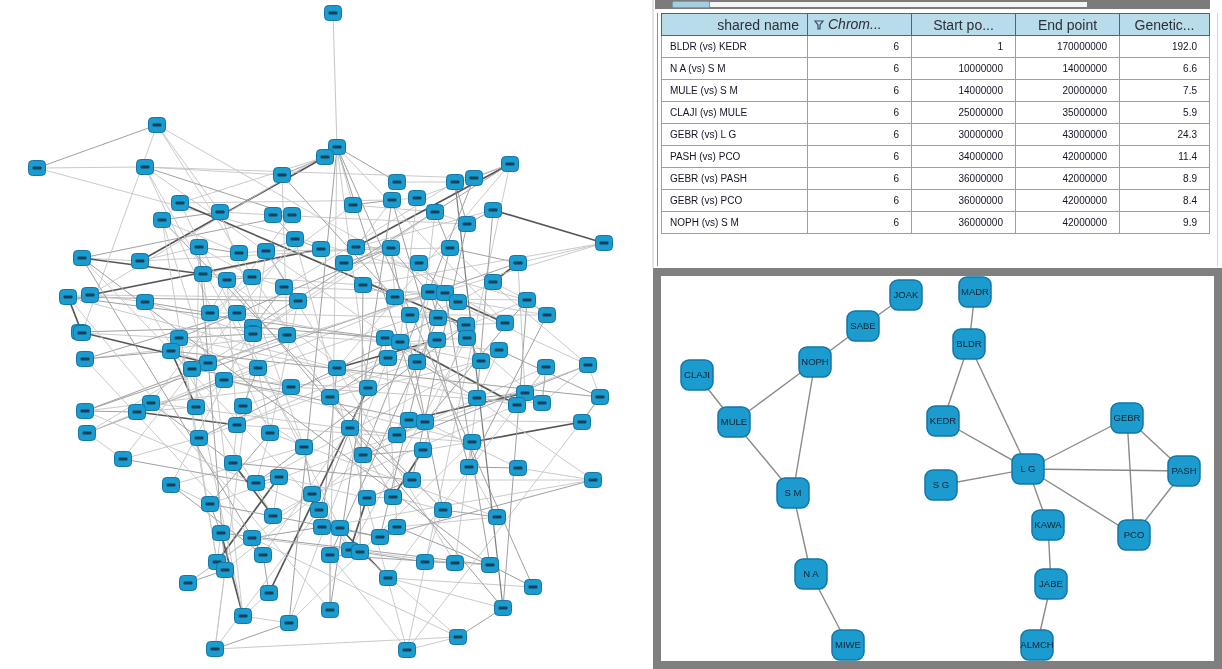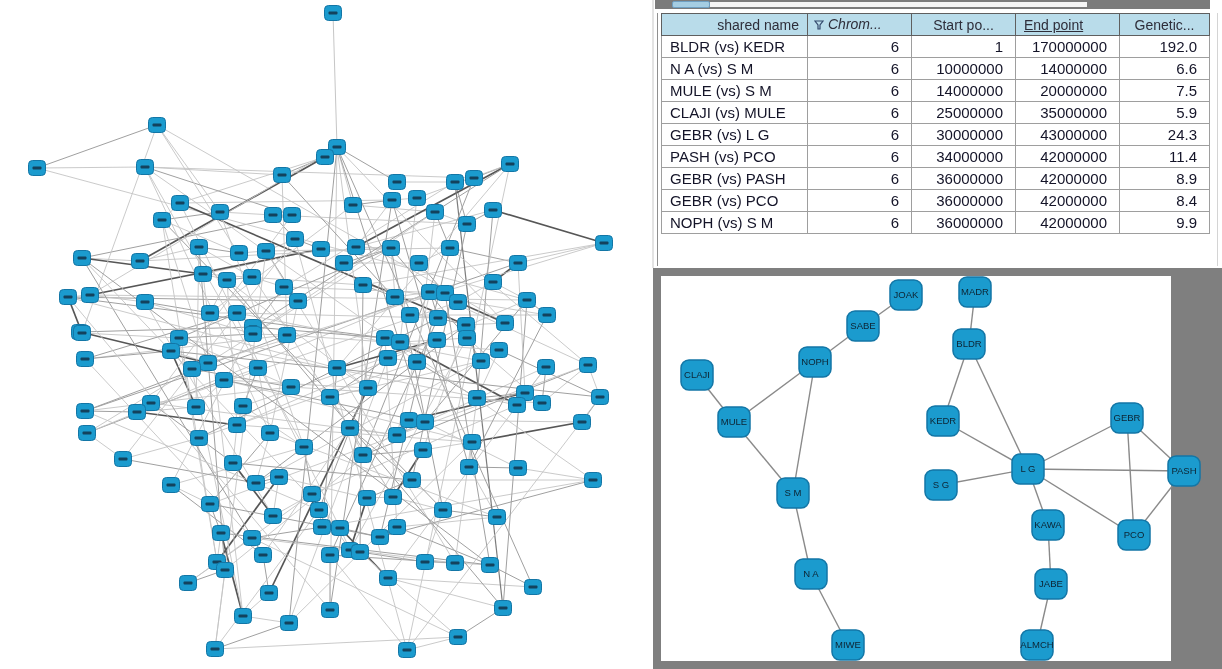--- a/index.html
+++ b/index.html
@@ -20,30 +20,30 @@
   .edge-line{position:absolute;left:657px;top:13px;width:1px;height:253px;background:#8f8f8f;}
   .gutter-line{position:absolute;left:1217px;top:13px;width:1px;height:253px;background:#d4d4d4;}
   table.attr{border-collapse:collapse;table-layout:fixed;width:548px;border:1px solid #6a6a6a;}
   table.attr col.c0{width:146px}table.attr col.c1{width:104px}
   table.attr col.c2{width:104px}table.attr col.c3{width:104px}table.attr col.c4{width:90px}
   table.attr th{background:#b9dcea;color:#2e2e3a;font-size:14px;font-weight:normal;
       height:20px;padding:2px 8px;border:1px solid #5f5f5f;white-space:nowrap;overflow:hidden;}
   table.attr th.h0{text-align:right;}
   table.attr th.h1{text-align:left;padding-left:6px;font-style:italic;}
   table.attr th.h2{text-align:center;}
-  table.attr th.h3{text-align:left;text-decoration:underline;}
+  table.attr th.h3{text-align:center;}
   table.attr th.h4{text-align:center;}
-  table.attr td{background:#ffffff;color:#141428;font-size:15px;height:22px;
+  table.attr td{background:#ffffff;color:#141428;font-size:10px;height:22px;
       padding:1px 12px 1px 8px;border:1px solid #9e9e9e;white-space:nowrap;overflow:hidden;}
   table.attr td:first-child{text-align:left;}
   table.attr td{text-align:right;}
   .funnel{display:inline-block;vertical-align:-1px;margin-right:4px;}
   
   .small-net-frame{position:absolute;left:653px;top:268px;width:569px;height:401px;background:#7f7f7f;}
-  .small-net-inner{position:absolute;left:8px;top:8px;width:510px;height:385px;background:#ffffff;}
+  .small-net-inner{position:absolute;left:8px;top:8px;width:553px;height:385px;background:#ffffff;}
 </style>
 </head>
 <body>
 
 <div class="app">
 
   <div class="big-net">
     <svg id="bigSvg" width="655" height="669">
         <line x1="333" y1="13" x2="337" y2="147" stroke="#c6c6c6" stroke-width="1"></line>
         <line x1="337" y1="147" x2="397" y2="182" stroke="#a0a0a0" stroke-width="1"></line>

